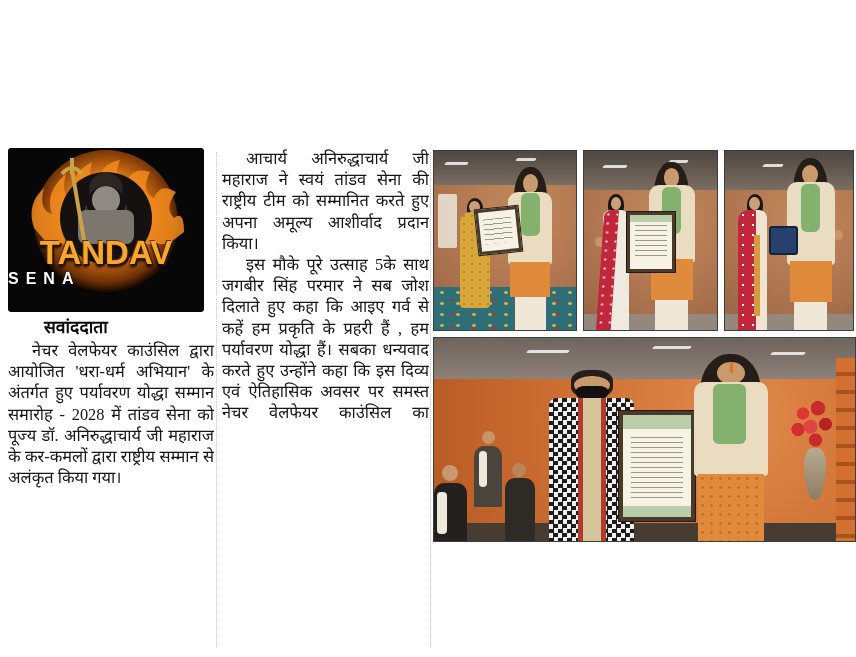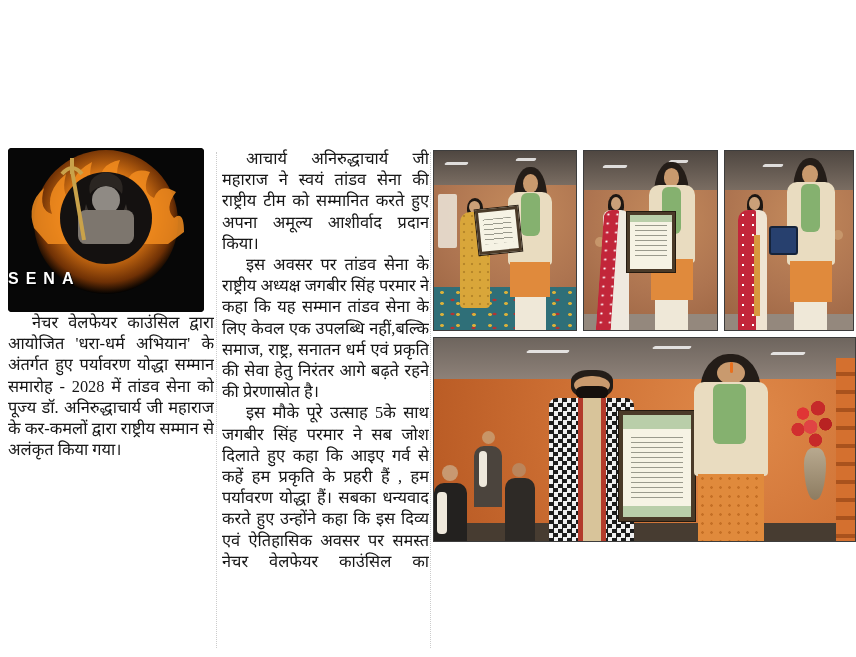--- a/index.html
+++ b/index.html
@@ -113,28 +113,29 @@
         <circle cx="98" cy="74" r="72" fill="url(#glow)" opacity="0.9"></circle>
         <path d="M26 80 Q18 56 36 40 Q30 62 44 66 Q36 44 58 26 Q52 50 66 52 Q58 28 84 14 Q78 36 92 38 Q90 16 112 12 Q104 32 118 38 Q122 18 142 24 Q132 44 146 50 Q152 34 168 44 Q156 60 166 70 Q176 62 176 84 L160 96 L40 96 Z" fill="#f28c1e" opacity="0.85"></path>
         <circle cx="98" cy="70" r="46" fill="#141110"></circle>
         <circle cx="98" cy="52" r="14" fill="#8f8a84"></circle>
         <path d="M82 46 Q78 28 98 24 Q118 28 114 46 Q108 38 98 38 Q88 38 82 46Z" fill="#2b2622"></path>
         <path d="M78 56 Q70 90 74 96 L122 96 Q126 88 118 56 Q112 76 98 78 Q84 76 78 56Z" fill="#3a3531"></path>
         <rect x="70" y="62" width="56" height="34" rx="8" fill="#7d766e"></rect>
         <line x1="64" y1="22" x2="76" y2="92" stroke="#c9a24a" stroke-width="4"></line>
         <path d="M54 26 Q64 14 74 26 M64 10 L64 26" stroke="#c9a24a" stroke-width="4" fill="none"></path>
       </svg>
+      <div class="logo-title">TANDAV</div>
       <div class="logo-sub">SENA</div>
     </div>
+    <div class="byline">सवांददाता</div>
     <p class="body-p">नेचर वेलफेयर काउंसिल द्वारा आयोजित 'धरा-धर्म अभियान' के अंतर्गत हुए पर्यावरण योद्धा सम्मान समारोह - 2028 में तांडव सेना को पूज्य डॉ. अनिरुद्धाचार्य जी महाराज के कर-कमलों द्वारा राष्ट्रीय सम्मान से अलंकृत किया गया।</p>
   </div>
 
   <div class="col col2">
     <p class="body-p">आचार्य अनिरुद्धाचार्य जी महाराज ने स्वयं तांडव सेना की राष्ट्रीय टीम को सम्मानित करते हुए अपना अमूल्य आशीर्वाद प्रदान किया।</p>
-    <p class="body-p">इस अवसर पर तांडव सेना के राष्ट्रीय अध्यक्ष जगबीर सिंह परमार ने कहा कि यह सम्मान तांडव सेना के लिए केवल एक उपलब्धि नहीं,बल्कि समाज, राष्ट्र, सनातन धर्म एवं प्रकृति की सेवा हेतु निरंतर आगे बढ़ते रहने की प्रेरणास्रोत है।</p>
     <p class="body-p force-justify">इस मौके पूरे उत्साह 5के साथ जगबीर सिंह परमार ने सब जोश दिलाते हुए कहा कि आइए गर्व से कहें हम प्रकृति के प्रहरी हैं , हम पर्यावरण योद्धा हैं। सबका धन्यवाद करते हुए उन्होंने कहा कि इस दिव्य एवं ऐतिहासिक अवसर पर समस्त नेचर वेलफेयर काउंसिल का</p>
   </div>
 
   <div class="photos">
     <div class="photo-row">
 
       <div class="photo p-top p1">
         <div class="abs ceiling"></div>
         <div class="abs wall"></div>
         <div class="abs lightbar" style="left:8%;top:6%;width:16%;transform:skewX(-30deg);"></div>

